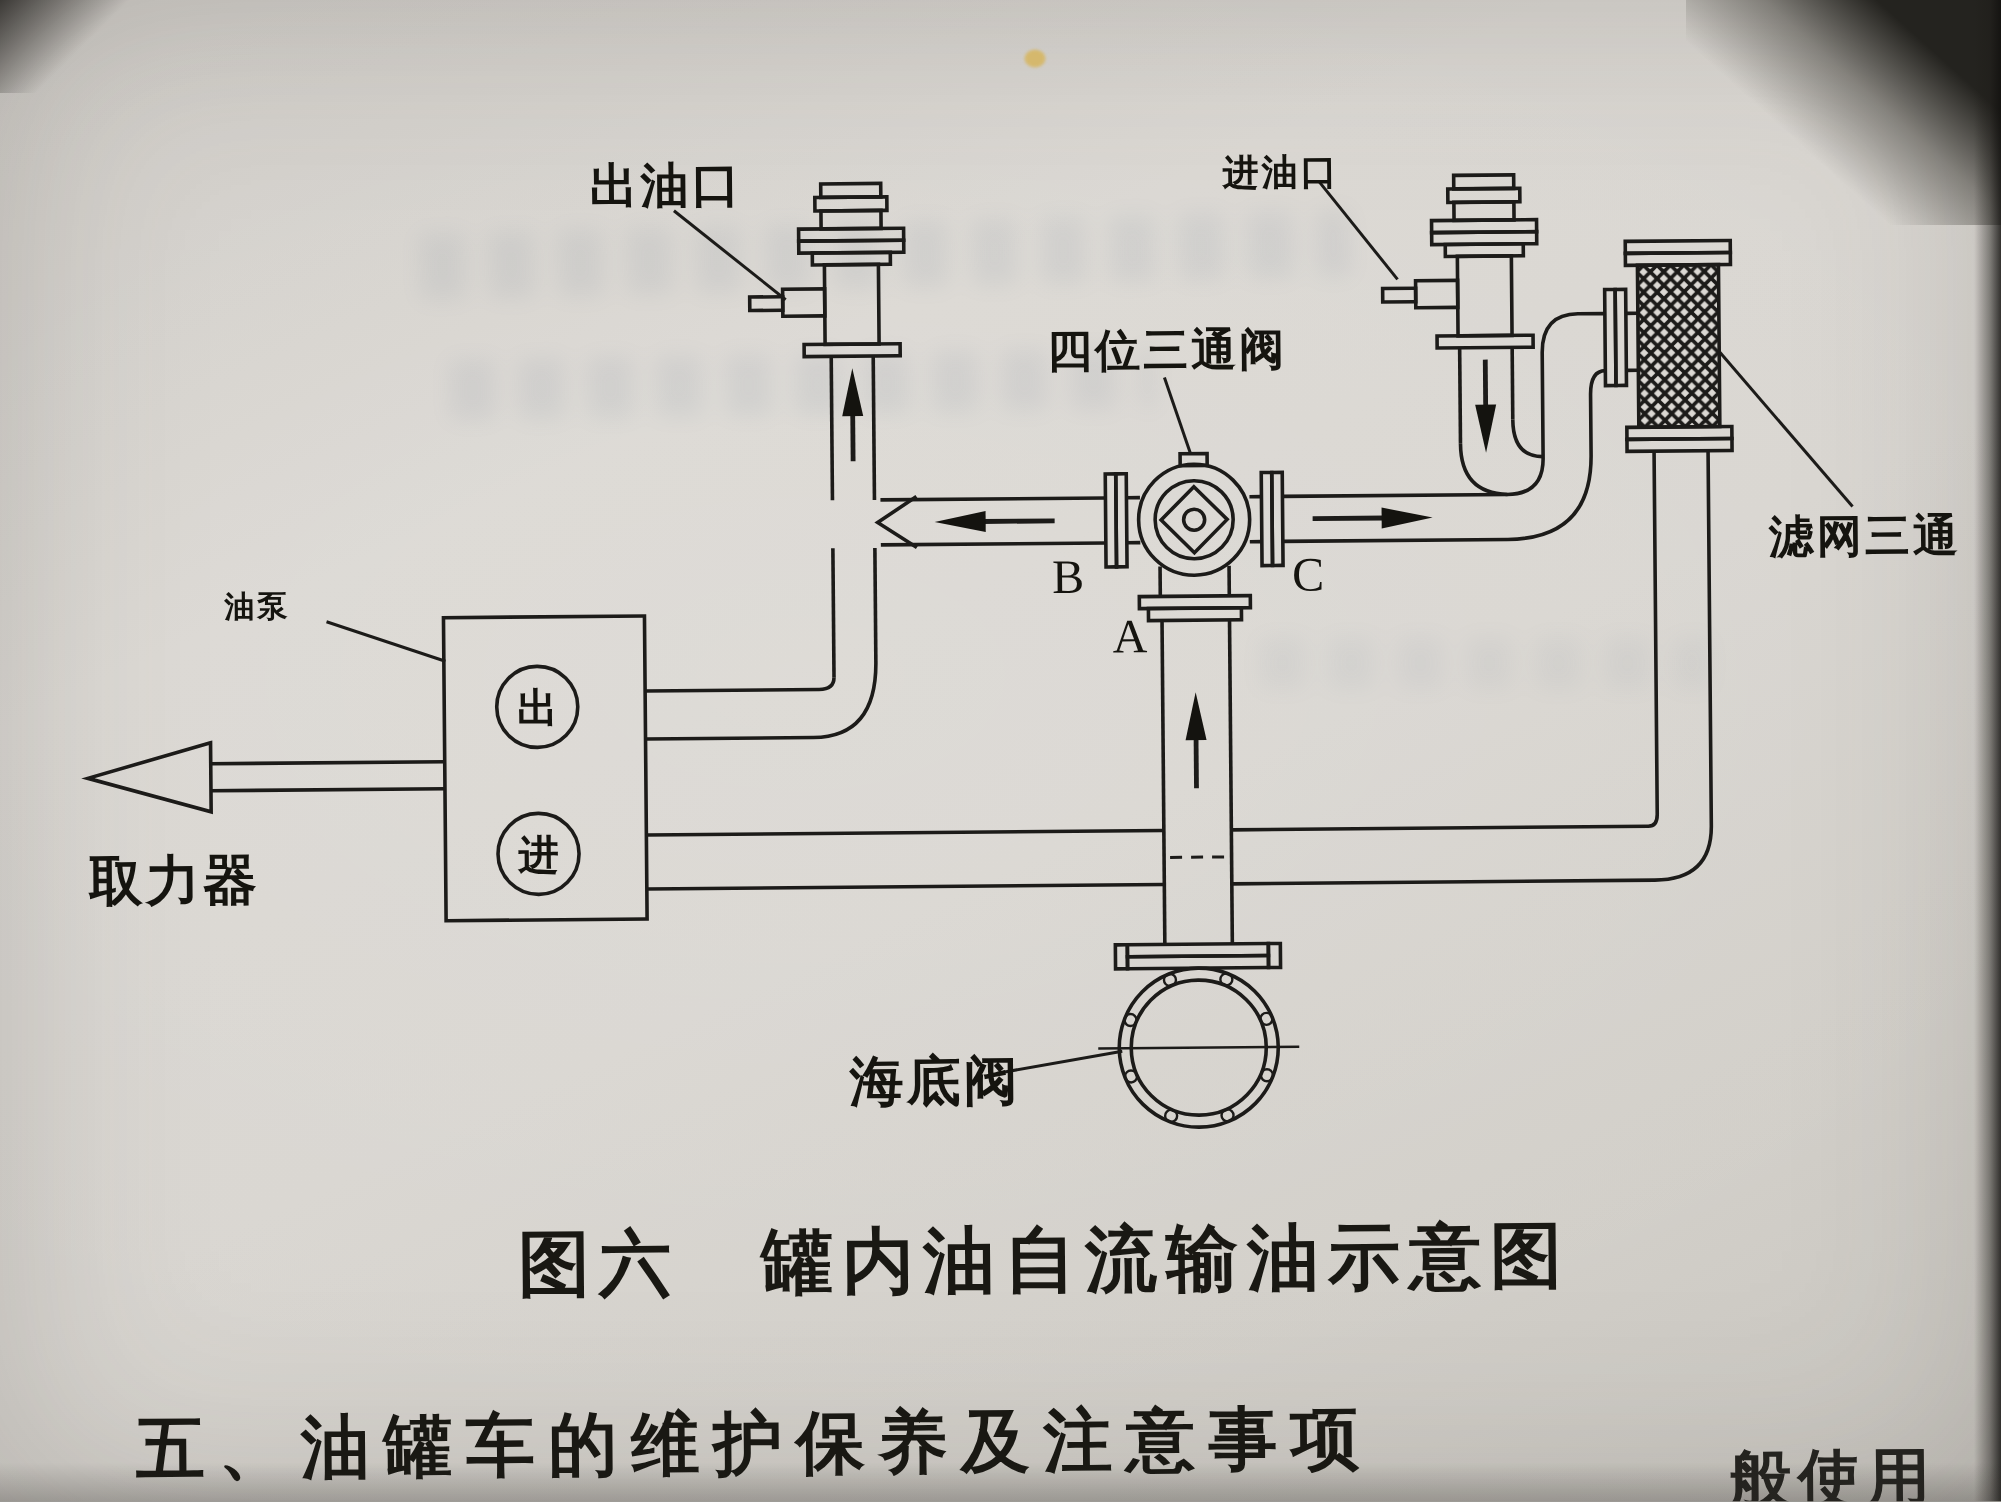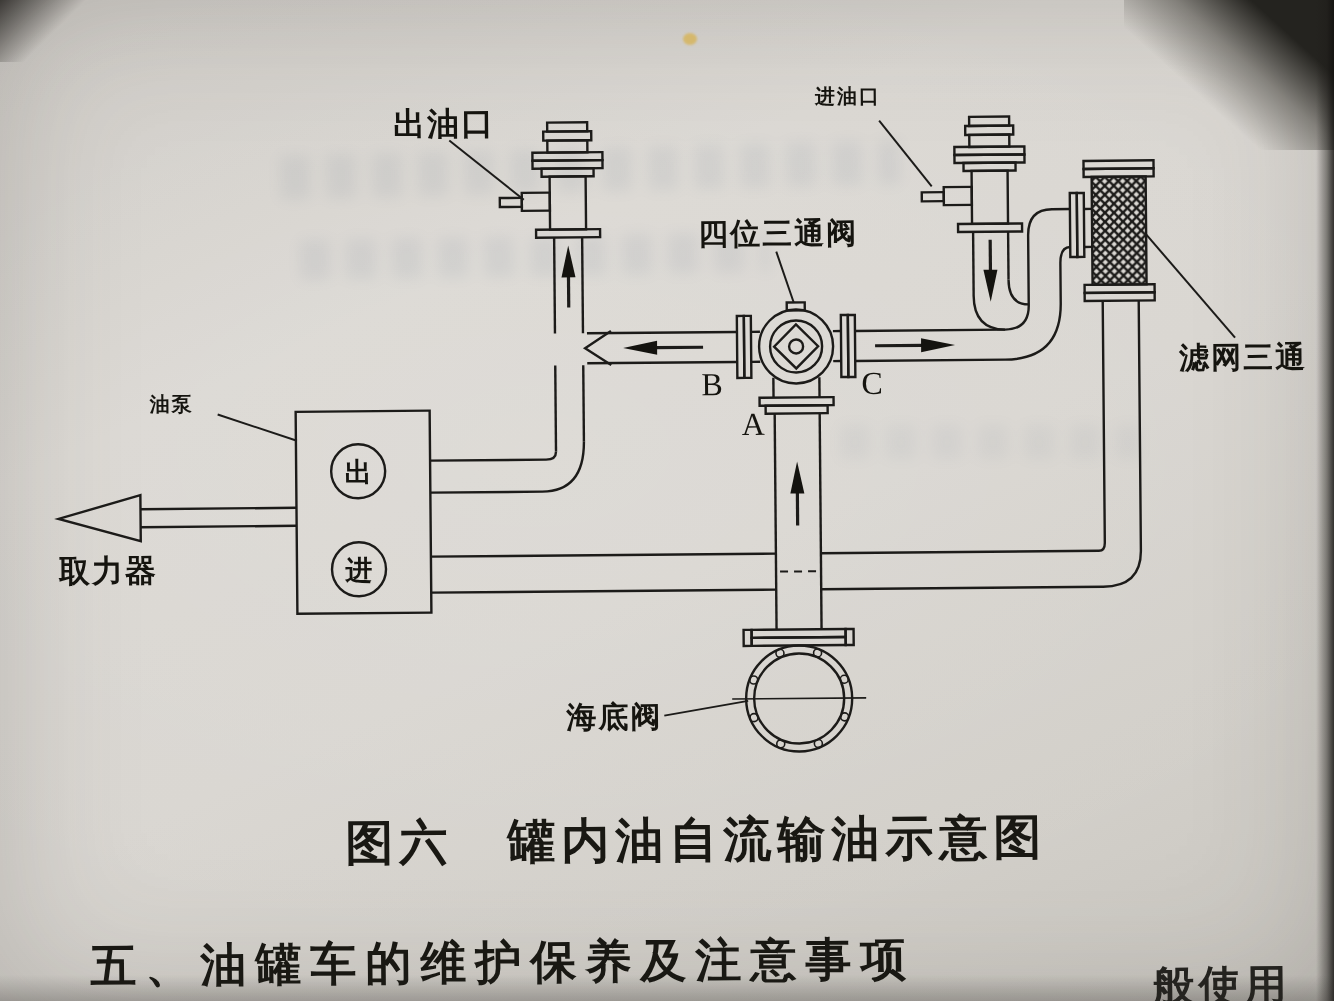--- a/index.html
+++ b/index.html
@@ -197,26 +197,26 @@
         <line x1="452" y1="138" x2="526" y2="198"></line>
         <line x1="882" y1="122" x2="934" y2="188"></line>
         <line x1="778" y1="252" x2="795" y2="303"></line>
         <line x1="1236" y1="342" x2="1148" y2="238"></line>
         <line x1="218" y1="410" x2="297" y2="437"></line>
         <line x1="662" y1="715" x2="746" y2="701"></line>
       </g>
     </svg>
 
     <div class="lbl" style="left:396px;top:100px;font-size:32px">出油口</div>
-    <div class="lbl" style="left:818px;top:84px;font-size:20px">进油口</div>
+    <div class="lbl" style="left:818px;top:100px;font-size:24px">进油口</div>
     <div class="lbl" style="left:700px;top:214px;font-size:30px">四位三通阀</div>
     <div class="lbl" style="left:1180px;top:342px;font-size:30px">滤网三通</div>
     <div class="lbl" style="left:150px;top:386px;font-size:20px">油泵</div>
-    <div class="lbl" style="left:58px;top:545px;font-size:31px">取力器</div>
-    <div class="lbl" style="left:564px;top:696px;font-size:30px">海底阀</div>
+    <div class="lbl" style="left:58px;top:558px;font-size:36px">取力器</div>
+    <div class="lbl" style="left:564px;top:696px;font-size:36px">海底阀</div>
 
     <div class="lbl portletter" style="left:702px;top:366px;font-size:32px">B</div>
     <div class="lbl portletter" style="left:862px;top:366px;font-size:32px">C</div>
     <div class="lbl portletter" style="left:742px;top:406px;font-size:32px">A</div>
 
     <div class="lbl centered" style="left:358px;top:469px;font-size:27px;letter-spacing:0">出</div>
     <div class="lbl centered" style="left:358px;top:567px;font-size:27px;letter-spacing:0">进</div>
 
     <div class="caption">图六　罐内油自流输油示意图</div>
     <div class="heading">五、油罐车的维护保养及注意事项</div>

